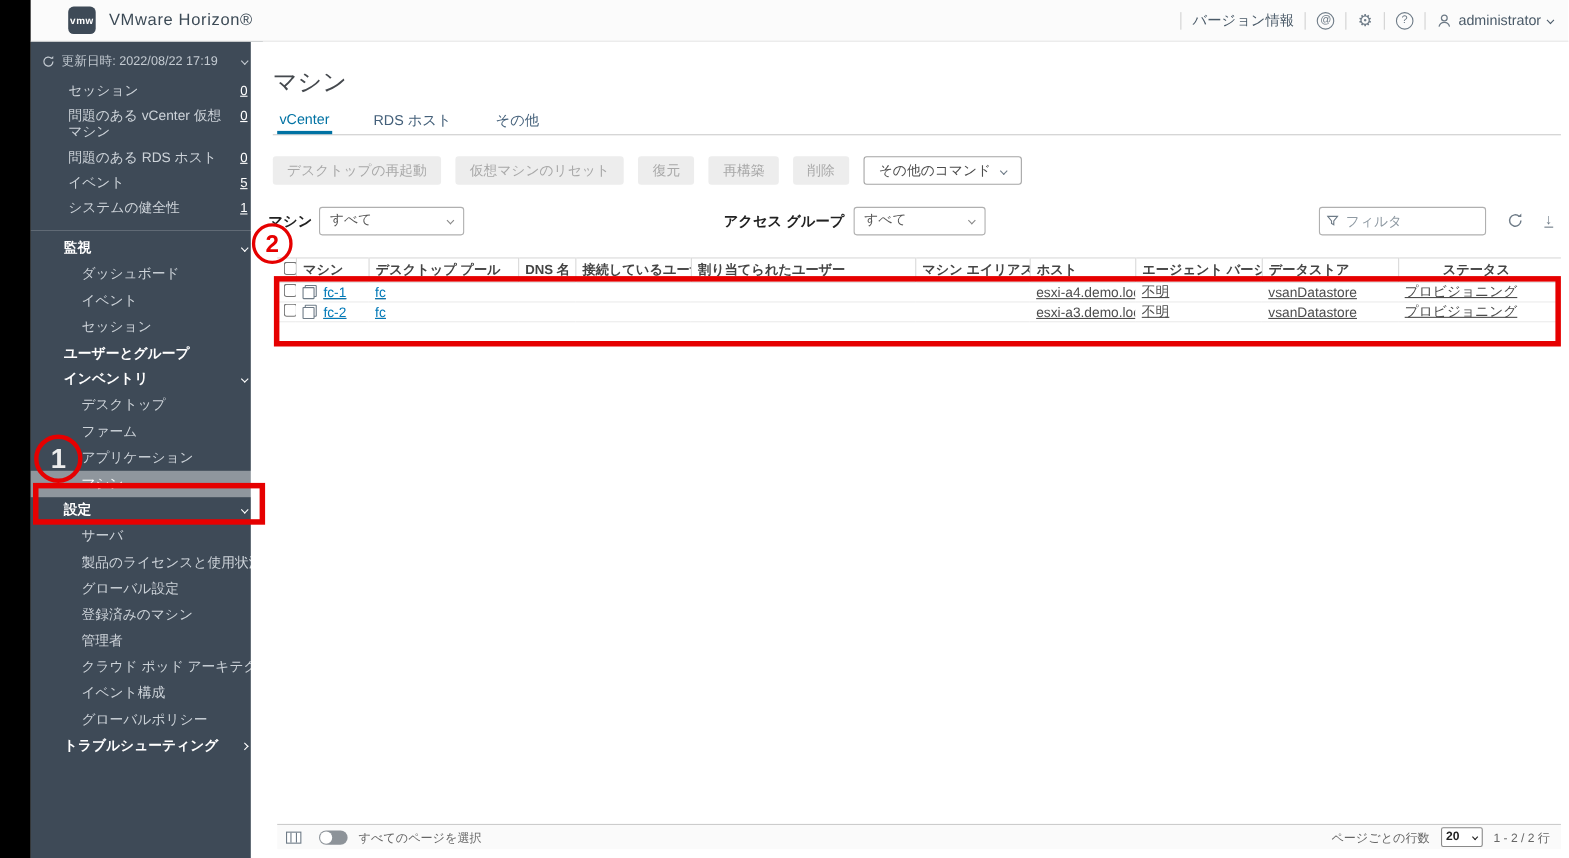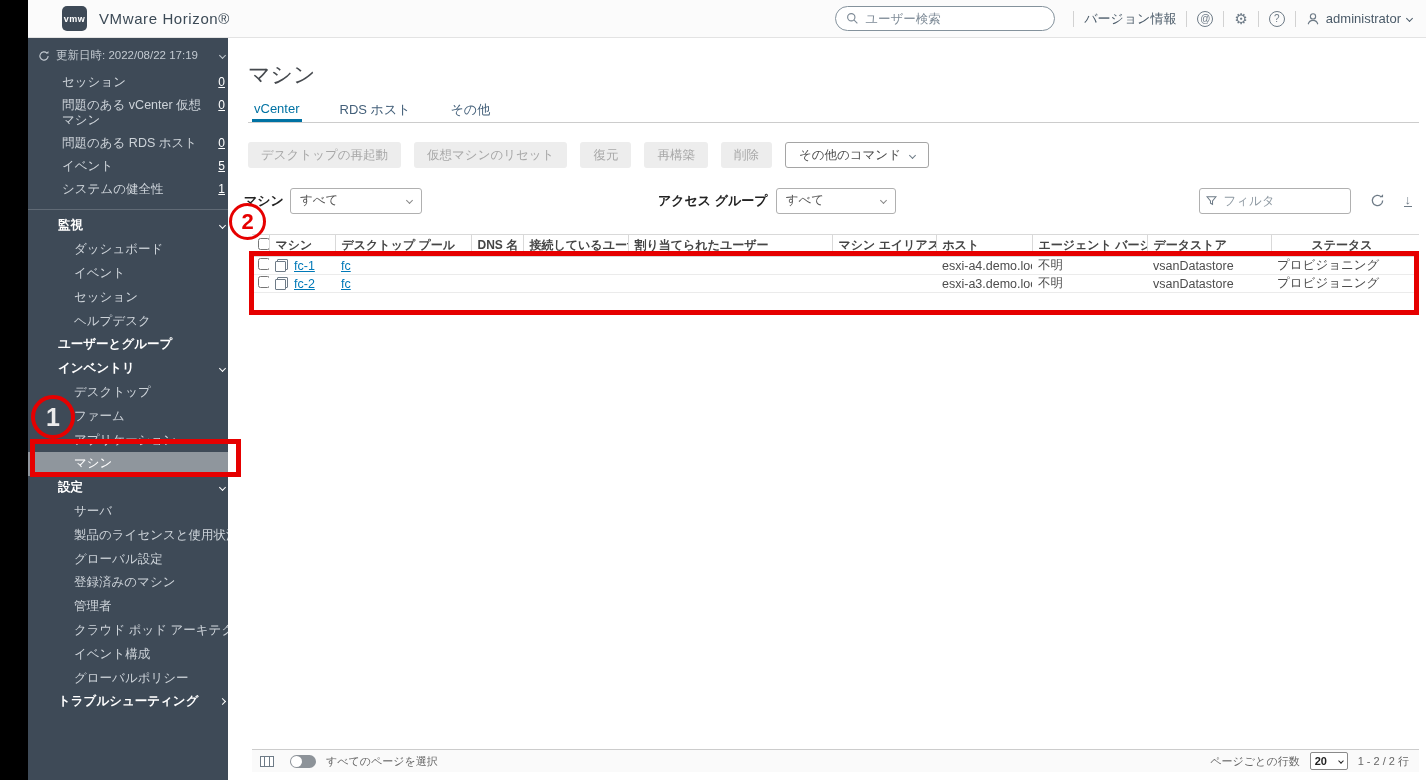--- a/index.html
+++ b/index.html
@@ -90,21 +90,21 @@
     border-bottom:1.5px solid #6e7b87; padding:0 1px 1px; }
 
   
   .grid { position:absolute; left:24px; right:7px; top:196px; bottom:8px; display:flex; flex-direction:column; }
   table { width:100%; border-collapse:collapse; table-layout:fixed; }
   thead tr { border-top:1px solid #d9d9d9; border-bottom:1px solid #d9d9d9; }
   th { font-size:12px; color:#454545; text-align:left; padding:2px 6px; height:18px;
     border-right:1px solid #d9d9d9; white-space:nowrap; overflow:hidden; font-weight:bold; }
   th:last-child { border-right:none;padding-left:40px; }
   td { font-size:12.5px; color:#4d4d4d; padding:0 6px; height:15px;
-    border-bottom:1px solid #ebebeb; white-space:nowrap; overflow:hidden; }
+    border-bottom:1px solid #ebebeb; white-space:nowrap; overflow:hidden;text-decoration:underline; }
   .cb { width:12px; height:12px; }
   .link { color:#0079b8; text-decoration:underline; }
   .machine-cell { display:flex; align-items:center; gap:6px; }
   .clone-icon { position:relative; width:13px; height:13px; flex:0 0 13px; }
   .clone-icon::before { content:""; position:absolute; right:0; top:0; width:9px; height:9px;
     border:1.2px solid #6e7b87; border-radius:1px; }
   .clone-icon::after { content:""; position:absolute; left:0; bottom:0; width:9px; height:9px;
     border:1.2px solid #6e7b87; background:#fff; border-radius:1px; }
   .grid-spacer { flex:1; }
   .grid-footer { height:23px; background:#fafafa; border-top:1px solid #ccc;
@@ -134,27 +134,20 @@
 </style>
 </head>
 <body>
 
 <div class="black-strip"></div>
 
 <div class="app-header">
   <div class="logo-badge">vmw</div>
   <div class="app-title">VMware Horizon®</div>
   <div class="header-right">
-    <div class="search-pill">
-      <svg width="13" height="13" viewBox="0 0 16 16">
-        <circle cx="6.5" cy="6.5" r="4.5" fill="none" stroke="#7d8a96" stroke-width="1.4"></circle>
-        <line x1="10" y1="10" x2="14" y2="14" stroke="#7d8a96" stroke-width="1.4"></line>
-      </svg>
-      <input type="text" placeholder="ユーザー検索" style="">
-    </div>
     <div class="hdr-divider"></div>
     <div class="hdr-link">バージョン情報</div>
     <div class="hdr-divider"></div>
     <div class="hdr-icon circ-icon">@</div>
     <div class="hdr-divider"></div>
     <div class="hdr-icon">⚙</div>
     <div class="hdr-divider"></div>
     <div class="hdr-icon circ-icon">?</div>
     <div class="hdr-divider"></div>
     <div class="user-group">
@@ -206,23 +199,20 @@
       <span class="chev sm"></span>
     </div>
     <div class="nav-row">
       <span>ダッシュボード</span>
     </div>
     <div class="nav-row">
       <span>イベント</span>
     </div>
     <div class="nav-row">
       <span>セッション</span>
-    </div>
-    <div class="nav-row">
-      <span>ヘルプデスク</span>
     </div>
     <div class="nav-row sec">
       <span>ユーザーとグループ</span>
     </div>
     <div class="nav-row sec">
       <span>インベントリ</span>
       <span class="chev sm"></span>
     </div>
     <div class="nav-row">
       <span>デスクトップ</span>

